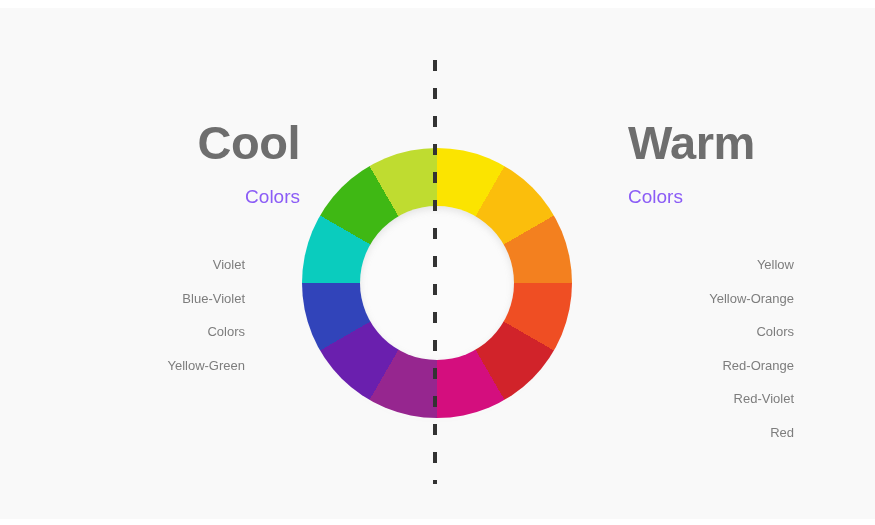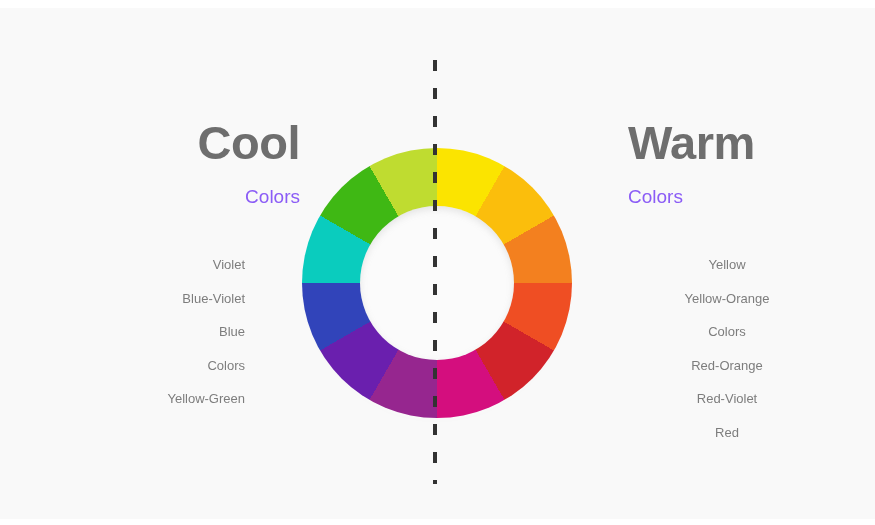--- a/index.html
+++ b/index.html
@@ -70,22 +70,22 @@
   .label-column {
     position: absolute;
     top: 248px;
     width: 190px;
   }
   .label-column.cool {
     left: 55px;
     text-align: right;
   }
   .label-column.warm {
-    left: 632px;
-    text-align: center;
+    left: 604px;
+    text-align: right;
   }
   .color-label {
     font-size: 13px;
     color: #7d7d7d;
     line-height: 33.5px;
     white-space: nowrap;
   }
 
   
   #wheel-wrap {
@@ -155,21 +155,20 @@
   </div>
 
   <div class="heading-block warm">
     <div class="heading-main">Warm</div>
     <div class="heading-sub">Colors</div>
   </div>
 
   <div class="label-column cool">
     <div class="color-label">Violet</div>
     <div class="color-label">Blue-Violet</div>
-    <div class="color-label">Blue</div>
     <div class="color-label">Colors</div>
     <div class="color-label">Yellow-Green</div>
   </div>
 
   <div class="label-column warm">
     <div class="color-label">Yellow</div>
     <div class="color-label">Yellow-Orange</div>
     <div class="color-label">Colors</div>
     <div class="color-label">Red-Orange</div>
     <div class="color-label">Red-Violet</div>

